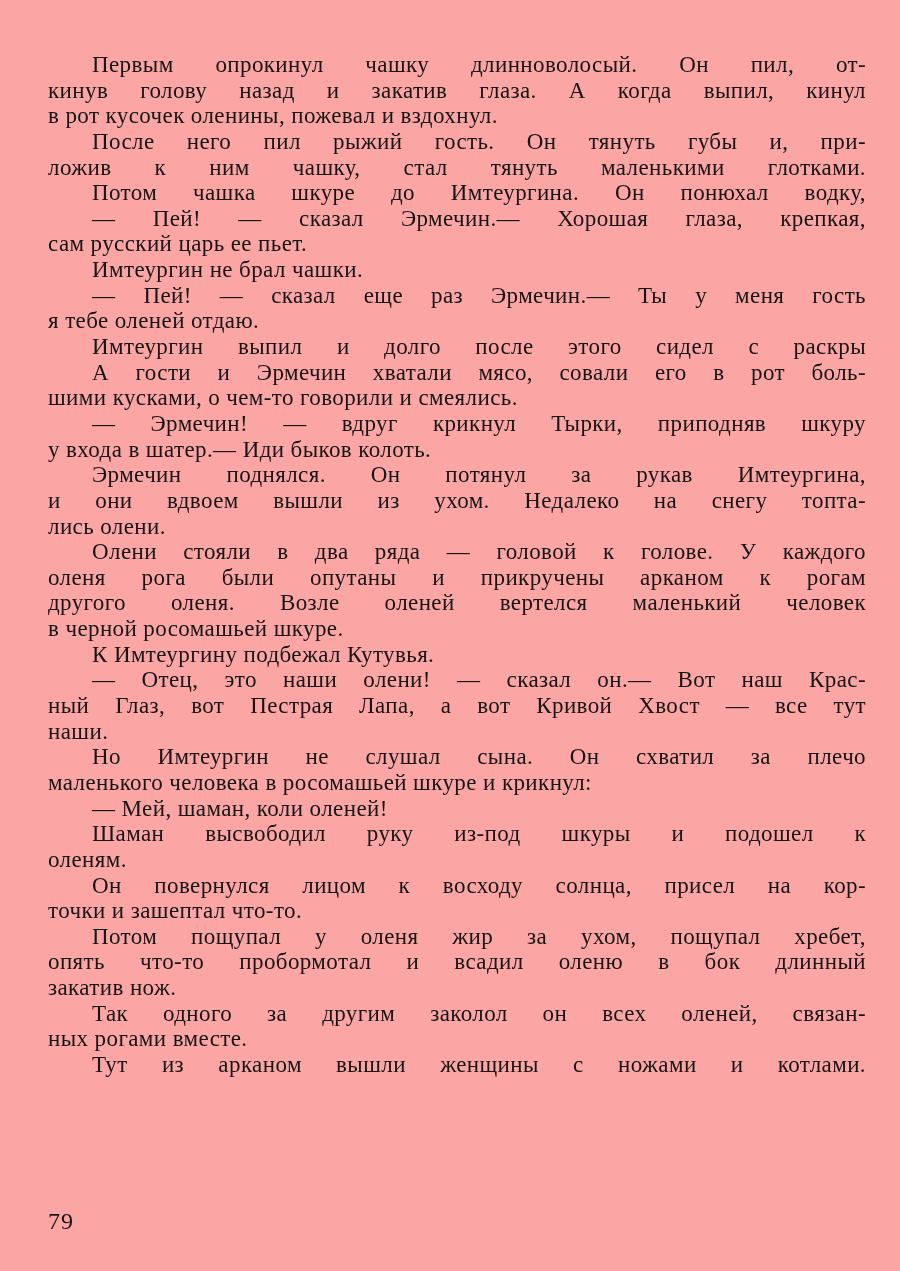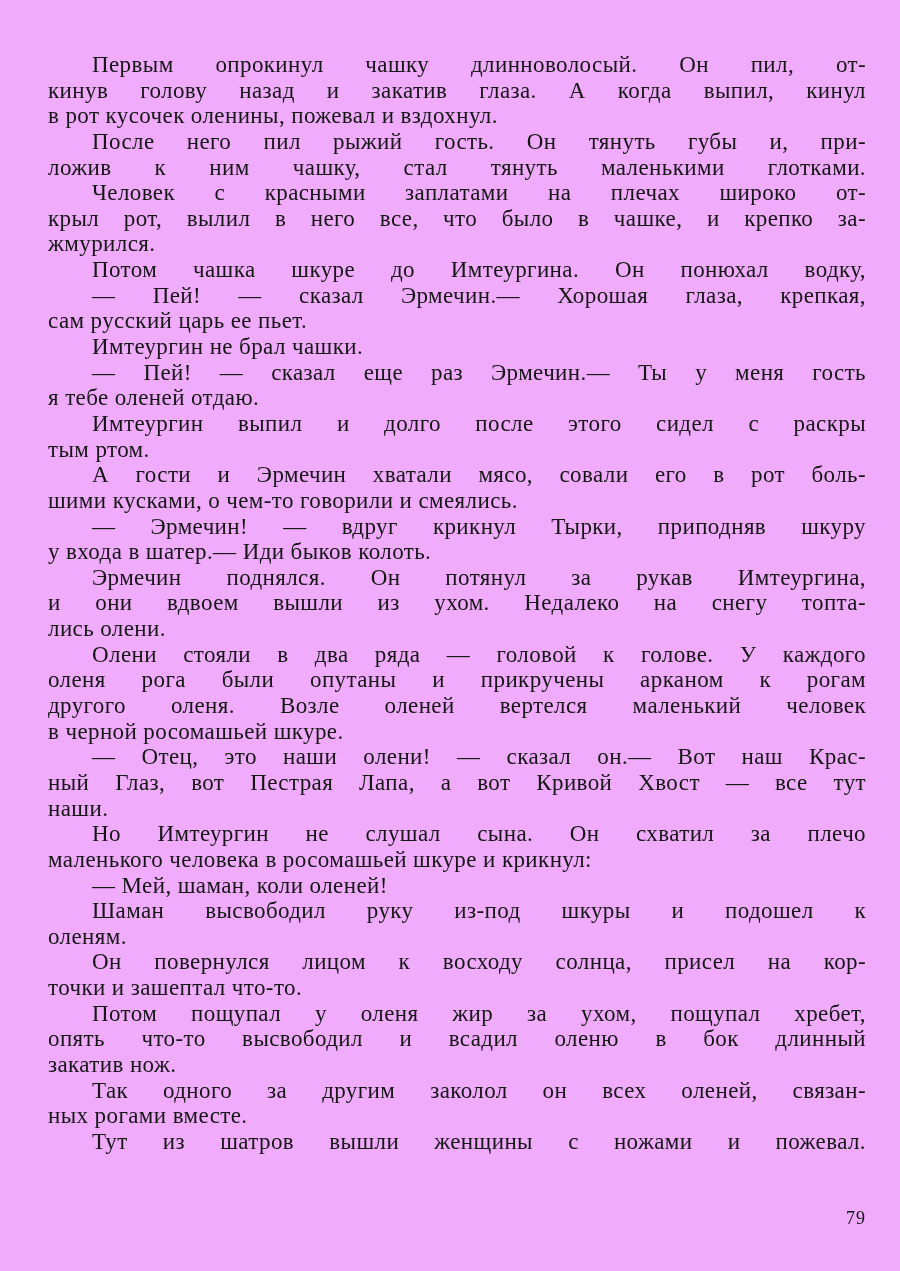--- a/index.html
+++ b/index.html
@@ -4,21 +4,21 @@
 <style>
   html, body {
     margin: 0;
     padding: 0;
     background: #ffffff;
   }
   .page {
     position: relative;
     width: 900px;
     height: 1271px;
-    background: #f0abfc;
+    background: #fca5a5;
     overflow: hidden;
     font-family: "Liberation Serif", "DejaVu Serif", serif;
     color: #161616;
   }
   .text-block {
     position: absolute;
     left: 48px;
     top: 52px;
     width: 818px;
     font-size: 23px;
@@ -31,80 +31,76 @@
     text-align-last: justify;
     white-space: normal;
   }
   .line.first { text-indent: 44px; }
   .line.last { text-align-last: left; }
   .page-number {
     position: absolute;
     left: 48px;
     top: 1208px;
     width: 818px;
-    text-align: right;
-    font-size: 18px;
+    font-size: 24px;
     letter-spacing: 1px;
   }
 </style>
 </head>
 <body>
 
 <div class="page">
   <div class="text-block">
       <div class="para">
         <div class="line first">Первым опрокинул чашку длинноволосый. Он пил, от-</div>
         <div class="line">кинув голову назад и закатив глаза. А когда выпил, кинул</div>
         <div class="line last">в рот кусочек оленины, пожевал и вздохнул.</div>
       </div>
       <div class="para">
         <div class="line first">После него пил рыжий гость. Он тянуть губы и, при-</div>
         <div class="line">ложив к ним чашку, стал тянуть маленькими глотками.</div>
       </div>
       <div class="para">
-        <div class="line first">Человек с красными заплатами на плечах широко от-</div>
-        <div class="line">крыл рот, вылил в него все, что было в чашке, и крепко за-</div>
-        <div class="line last">жмурился.</div>
-      </div>
-      <div class="para">
         <div class="line first">Потом чашка шкуре до Имтеургина. Он понюхал водку,</div>
       </div>
       <div class="para">
         <div class="line first">— Пей! — сказал Эрмечин.— Хорошая глаза, крепкая,</div>
         <div class="line last">сам русский царь ее пьет.</div>
       </div>
       <div class="para">
         <div class="line first last">Имтеургин не брал чашки.</div>
       </div>
       <div class="para">
         <div class="line first">— Пей! — сказал еще раз Эрмечин.— Ты у меня гость</div>
         <div class="line last">я тебе оленей отдаю.</div>
       </div>
       <div class="para">
         <div class="line first">Имтеургин выпил и долго после этого сидел с раскры</div>
-        <div class="line last">тым ртом.</div>
       </div>
       <div class="para">
         <div class="line first">А гости и Эрмечин хватали мясо, совали его в рот боль-</div>
         <div class="line last">шими кусками, о чем-то говорили и смеялись.</div>
       </div>
       <div class="para">
         <div class="line first">— Эрмечин! — вдруг крикнул Тырки, приподняв шкуру</div>
         <div class="line last">у входа в шатер.— Иди быков колоть.</div>
       </div>
       <div class="para">
         <div class="line first">Эрмечин поднялся. Он потянул за рукав Имтеургина,</div>
         <div class="line">и они вдвоем вышли из ухом. Недалеко на снегу топта-</div>
         <div class="line last">лись олени.</div>
       </div>
       <div class="para">
         <div class="line first">Олени стояли в два ряда — головой к голове. У каждого</div>
         <div class="line">оленя рога были опутаны и прикручены арканом к рогам</div>
         <div class="line">другого оленя. Возле оленей вертелся маленький человек</div>
         <div class="line last">в черной росомашьей шкуре.</div>
+      </div>
+      <div class="para">
+        <div class="line first last">К Имтеургину подбежал Кутувья.</div>
       </div>
       <div class="para">
         <div class="line first">— Отец, это наши олени! — сказал он.— Вот наш Крас-</div>
         <div class="line">ный Глаз, вот Пестрая Лапа, а вот Кривой Хвост — все тут</div>
         <div class="line last">наши.</div>
       </div>
       <div class="para">
         <div class="line first">Но Имтеургин не слушал сына. Он схватил за плечо</div>
         <div class="line last">маленького человека в росомашьей шкуре и крикнул:</div>
       </div>
@@ -114,25 +110,25 @@
       <div class="para">
         <div class="line first">Шаман высвободил руку из-под шкуры и подошел к</div>
         <div class="line last">оленям.</div>
       </div>
       <div class="para">
         <div class="line first">Он повернулся лицом к восходу солнца, присел на кор-</div>
         <div class="line last">точки и зашептал что-то.</div>
       </div>
       <div class="para">
         <div class="line first">Потом пощупал у оленя жир за ухом, пощупал хребет,</div>
-        <div class="line">опять что-то высвободил и всадил оленю в бок длинный</div>
+        <div class="line">опять что-то пробормотал и всадил оленю в бок длинный</div>
         <div class="line last">закатив нож.</div>
       </div>
       <div class="para">
         <div class="line first">Так одного за другим заколол он всех оленей, связан-</div>
         <div class="line last">ных рогами вместе.</div>
       </div>
       <div class="para">
-        <div class="line first">Тут из шатров вышли женщины с ножами и пожевал.</div>
+        <div class="line first">Тут из арканом вышли женщины с ножами и котлами.</div>
       </div>
     </div>
   <div class="page-number">79</div>
 </div>
 
 </body></html>

